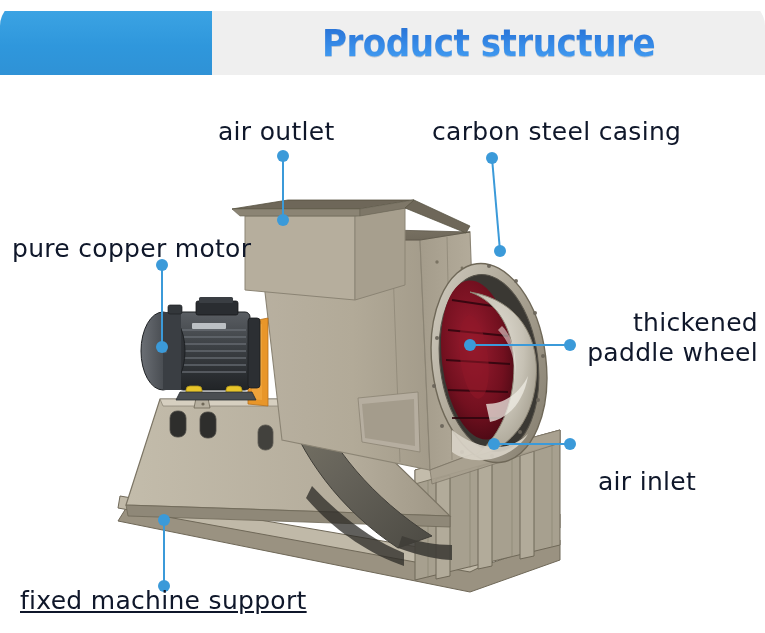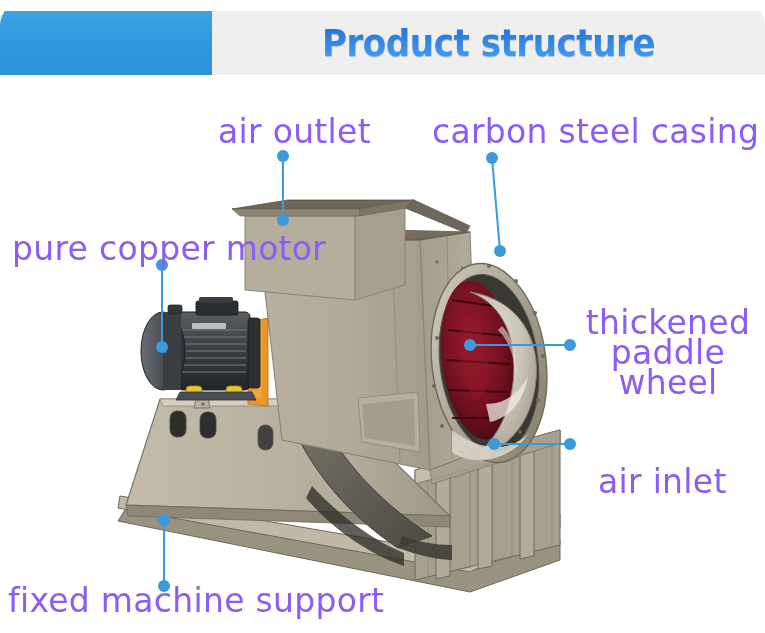--- a/index.html
+++ b/index.html
@@ -37,28 +37,28 @@
     position:absolute;left:212px;top:12px;width:553px;height:64px;
     display:flex;align-items:center;justify-content:center;
     font-size:38px;font-weight:bold;
     font-family:"DejaVu Sans Condensed","Liberation Sans Narrow","Liberation Sans",sans-serif;
     letter-spacing:-0.5px;color:rgba(90,120,160,.35);white-space:nowrap;
   }
 
   
   .callout{
     position:absolute;
-    color:#8b5cf6;
+    color:#0f172a;
     font-family:"DejaVu Sans","Liberation Sans",sans-serif;
-    font-size:33px;
+    font-size:25px;
     line-height:30px;
     white-space:nowrap;
     letter-spacing:.3px;
   }
-  .callout.two-line{white-space:normal;text-align:center;}
+  .callout.two-line{white-space:normal;text-align:right;}
 
   svg#scene{position:absolute;left:0;top:0;width:765px;height:633px;}
 </style>
 </head>
 <body>
 
 <div id="stage">
 
   <div class="header-band"></div>
   <div class="header-blue"></div>
@@ -310,15 +310,15 @@
 
   <div class="callout" style="left:12px;top:234px;">pure copper motor</div>
 
   <div class="callout two-line" style="left:578px;top:308px;width:180px;">
     <span>thickened</span><br>
     <span>paddle wheel</span>
   </div>
 
   <div class="callout" style="left:598px;top:428px;margin-top:39px;">air inlet</div>
 
-  <div class="callout" style="left:8px;top:586px;">fixed machine support</div>
+  <div class="callout" style="left:20px;top:586px;text-decoration:underline;">fixed machine support</div>
 
 </div>
 
 </body></html>

